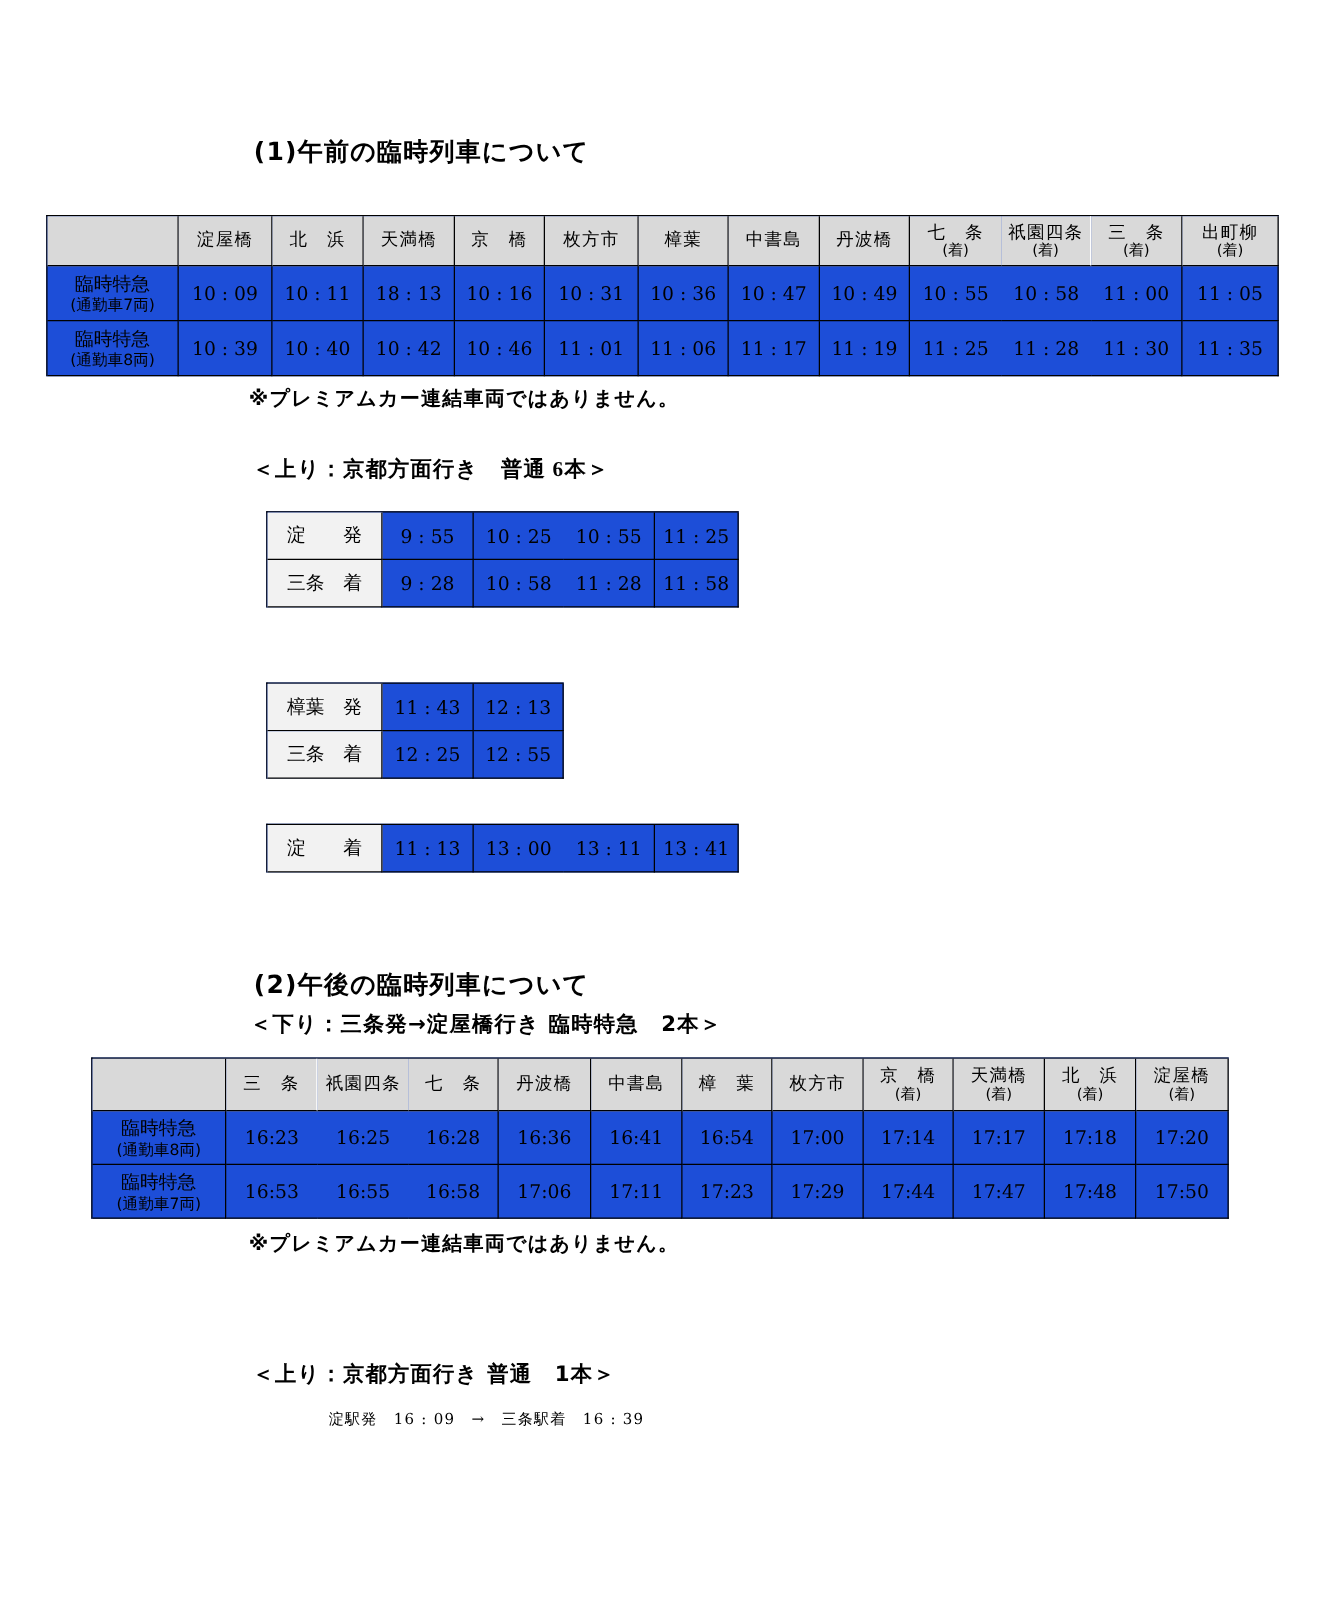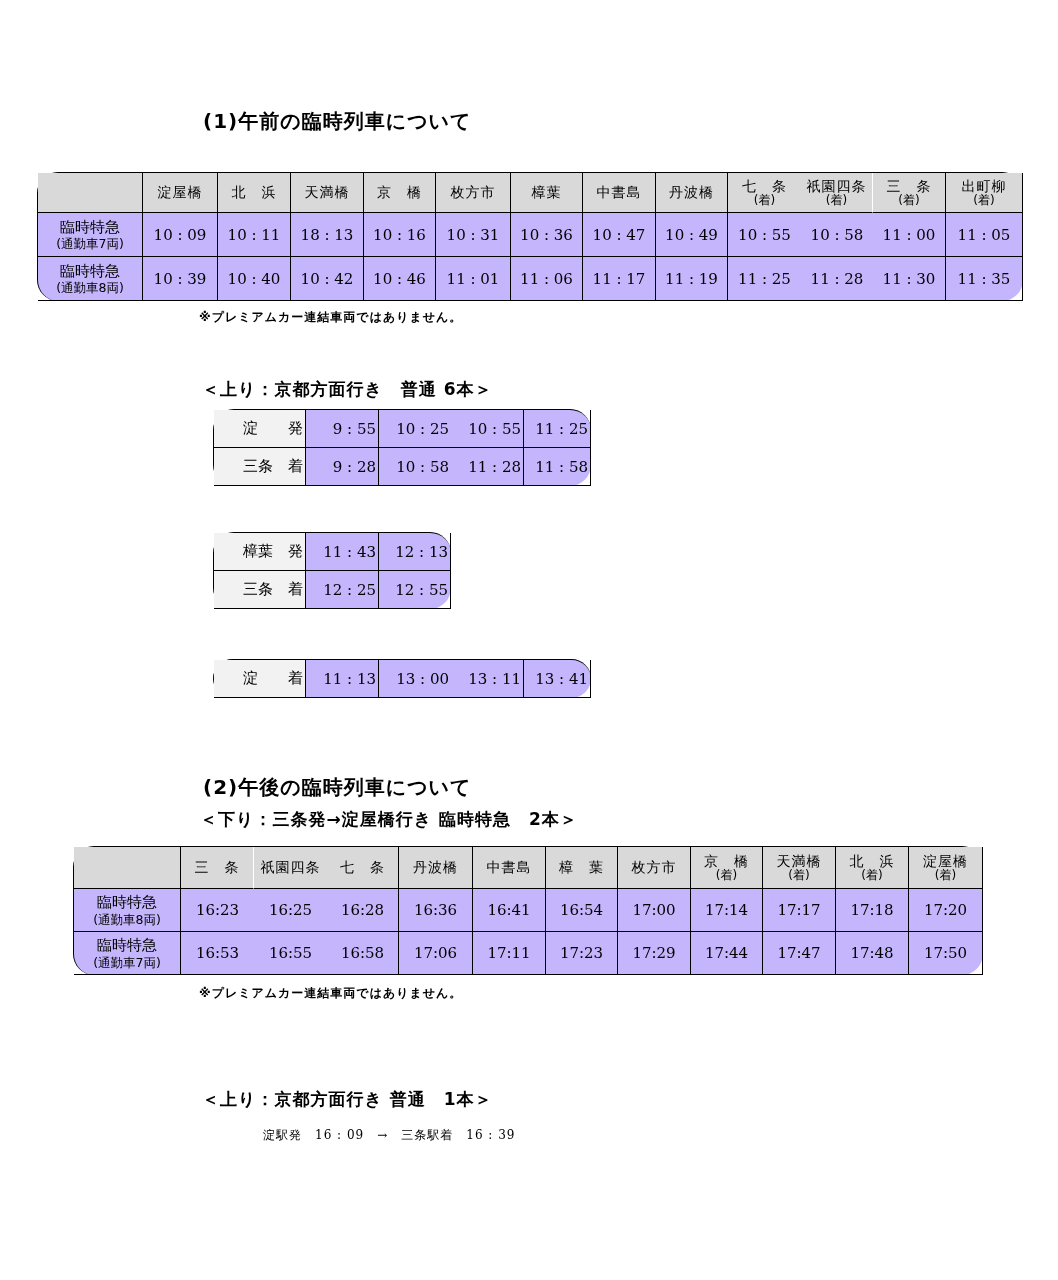--- a/index.html
+++ b/index.html
@@ -6,25 +6,25 @@
   html, body { margin: 0; padding: 0; }
   body {
     width: 1058px; height: 1280px; background: #ffffff; color: #000;
     font-family: "DejaVu Sans", "Liberation Sans", sans-serif;
   }
   .page { position: relative; width: 1058px; height: 1280px; background: #fff; overflow: hidden; }
   .abs { position: absolute; }
 
   .h-main { font-size: 20px; font-weight: bold; letter-spacing: 1px; white-space: nowrap; }
   .h-sub  { font-size: 17px; font-weight: bold; letter-spacing: 1px; white-space: nowrap; }
-  .note   { font-size: 12px; font-weight: bold; letter-spacing: 1px; white-space: nowrap; }
+  .note   { font-size: 16px; font-weight: bold; letter-spacing: 1px; white-space: nowrap; }
 
   table.tbl {
     position: absolute; table-layout: fixed; border-collapse: separate; border-spacing: 0;
-    border-top: 1px solid #000; border-left: 1px solid #000; background: #c4b5fd; border-radius: 21px;
+    border-top: 1px solid #000; border-left: 1px solid #000; background: #1d4ed8;
   }
   .tbl th, .tbl td {
     border-right: 1px solid #000; border-bottom: 1px solid #000;
     padding: 0 2px; text-align: center; vertical-align: middle; overflow: hidden;
   }
   .tbl th { background: #D9D9D9; font-weight: normal; }
   .name { font-size: 14px; line-height: 1.2; letter-spacing: 1px; white-space: nowrap; }
   .suf  { font-size: 12px; line-height: 1.1; white-space: nowrap; }
   .rowlab .lab { font-size: 15px; line-height: 1.25; white-space: nowrap; }
   .rowlab .sub { font-size: 12.5px; line-height: 1.2; white-space: nowrap; }
@@ -36,21 +36,21 @@
     background: #F2F2F2; font-family: "DejaVu Serif", "Liberation Serif", serif;
     font-size: 15px; white-space: nowrap;
   }
   .no-right    { border-right: none !important; }
   .white-right { border-right-color: #ffffff !important; }
 
   #t1 tr.head th { height: 40px; }
   #t1 td { height: 44px; }
   #t2 tr.head th { height: 42px; }
   #t2 td { height: 43px; }
-  .small td { height: 38px; text-align: right; }
+  .small td { height: 38px; }
 
   .detail {
     font-family: "DejaVu Serif", "Liberation Serif", serif;
     font-size: 12px; letter-spacing: 1px; white-space: nowrap;
   }
 </style>
 </head>
 <body>
 
 <div class="page">
@@ -152,21 +152,21 @@
       <td class="time no-right">11 : 25</td>
       <td class="time no-right">11 : 28</td>
       <td class="time">11 : 30</td>
       <td class="time">11 : 35</td>
     </tr>
   </tbody>
     </table>
 
   <div class="abs note" style="left:199px; top:309px;">※プレミアムカー連結車両ではありません。</div>
 
-  <div class="abs h-sub" style="left:202px; top:378px;">＜上り：京都方面行き　普通 6本＞</div>
+  <div class="abs h-sub" style="left:202px; top:364px;font-family:Liberation Serif, serif;">＜上り：京都方面行き　普通 6本＞</div>
 
   <table class="tbl small" id="s1" style="left:213px; top:409px; width:377px;">
     <colgroup>
       <col style="width:92px">
         <col style="width:73px">
         <col style="width:72px">
         <col style="width:73px">
         <col style="width:67px">
     </colgroup>
     <tbody>
@@ -180,21 +180,21 @@
     <tr>
       <td class="slab">三条　着</td>
       <td class="time">9 : 28</td>
       <td class="time no-right">10 : 58</td>
       <td class="time">11 : 28</td>
       <td class="time">11 : 58</td>
     </tr>
   </tbody>
     </table>
 
-  <table class="tbl small" id="s2" style="left:213px; top:532px; width:237px;">
+  <table class="tbl small" id="s2" style="left:213px; top:546px; width:237px;">
     <colgroup>
       <col style="width:92px">
         <col style="width:73px">
         <col style="width:72px">
     </colgroup>
     <tbody>
         <tr>
       <td class="slab">樟葉　発</td>
       <td class="time">11 : 43</td>
       <td class="time">12 : 13</td>

